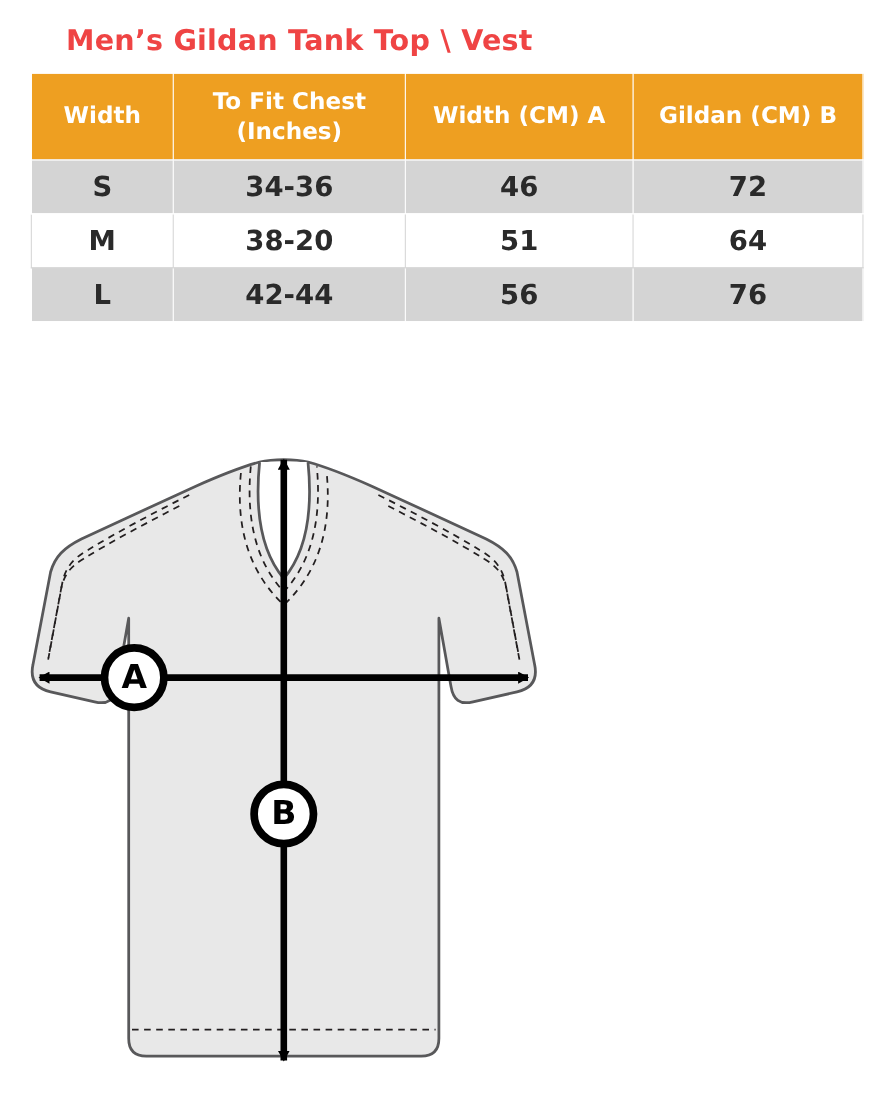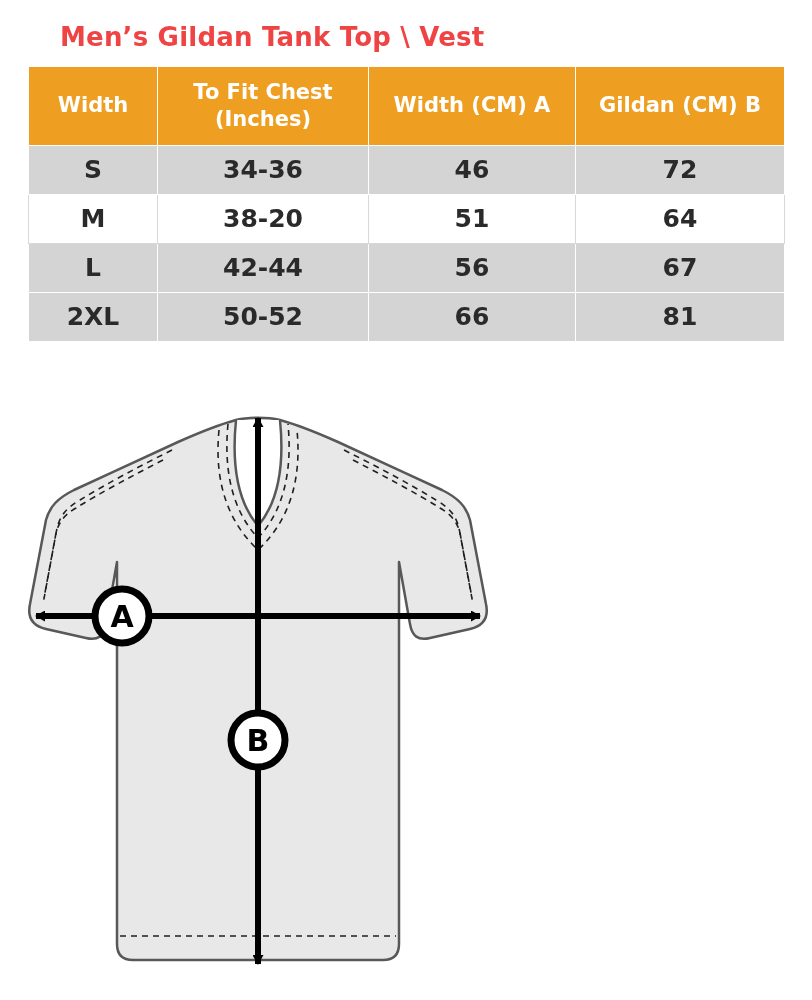--- a/index.html
+++ b/index.html
@@ -115,27 +115,21 @@
       <tr class="even">
         <td>M</td>
         <td>38-20</td>
         <td>51</td>
         <td>64</td>
       </tr>
       <tr class="odd">
         <td>L</td>
         <td>42-44</td>
         <td>56</td>
-        <td>67</td>
-      </tr>
-      <tr class="odd">
-        <td>2XL</td>
-        <td>50-52</td>
-        <td>66</td>
-        <td>81</td>
+        <td>76</td>
       </tr>
     </tbody>
   </table>
 
   <div class="garment-wrap">
     <svg width="812" height="592" viewBox="0 0 812 592" xmlns="http://www.w3.org/2000/svg">
       <defs>
         <marker id="arrHead" markerWidth="11" markerHeight="11" refX="9" refY="5.5" orient="auto" markerUnits="userSpaceOnUse">
           <path d="M0,0 L10,5.5 L0,11 z" fill="#000000"></path>
         </marker>

